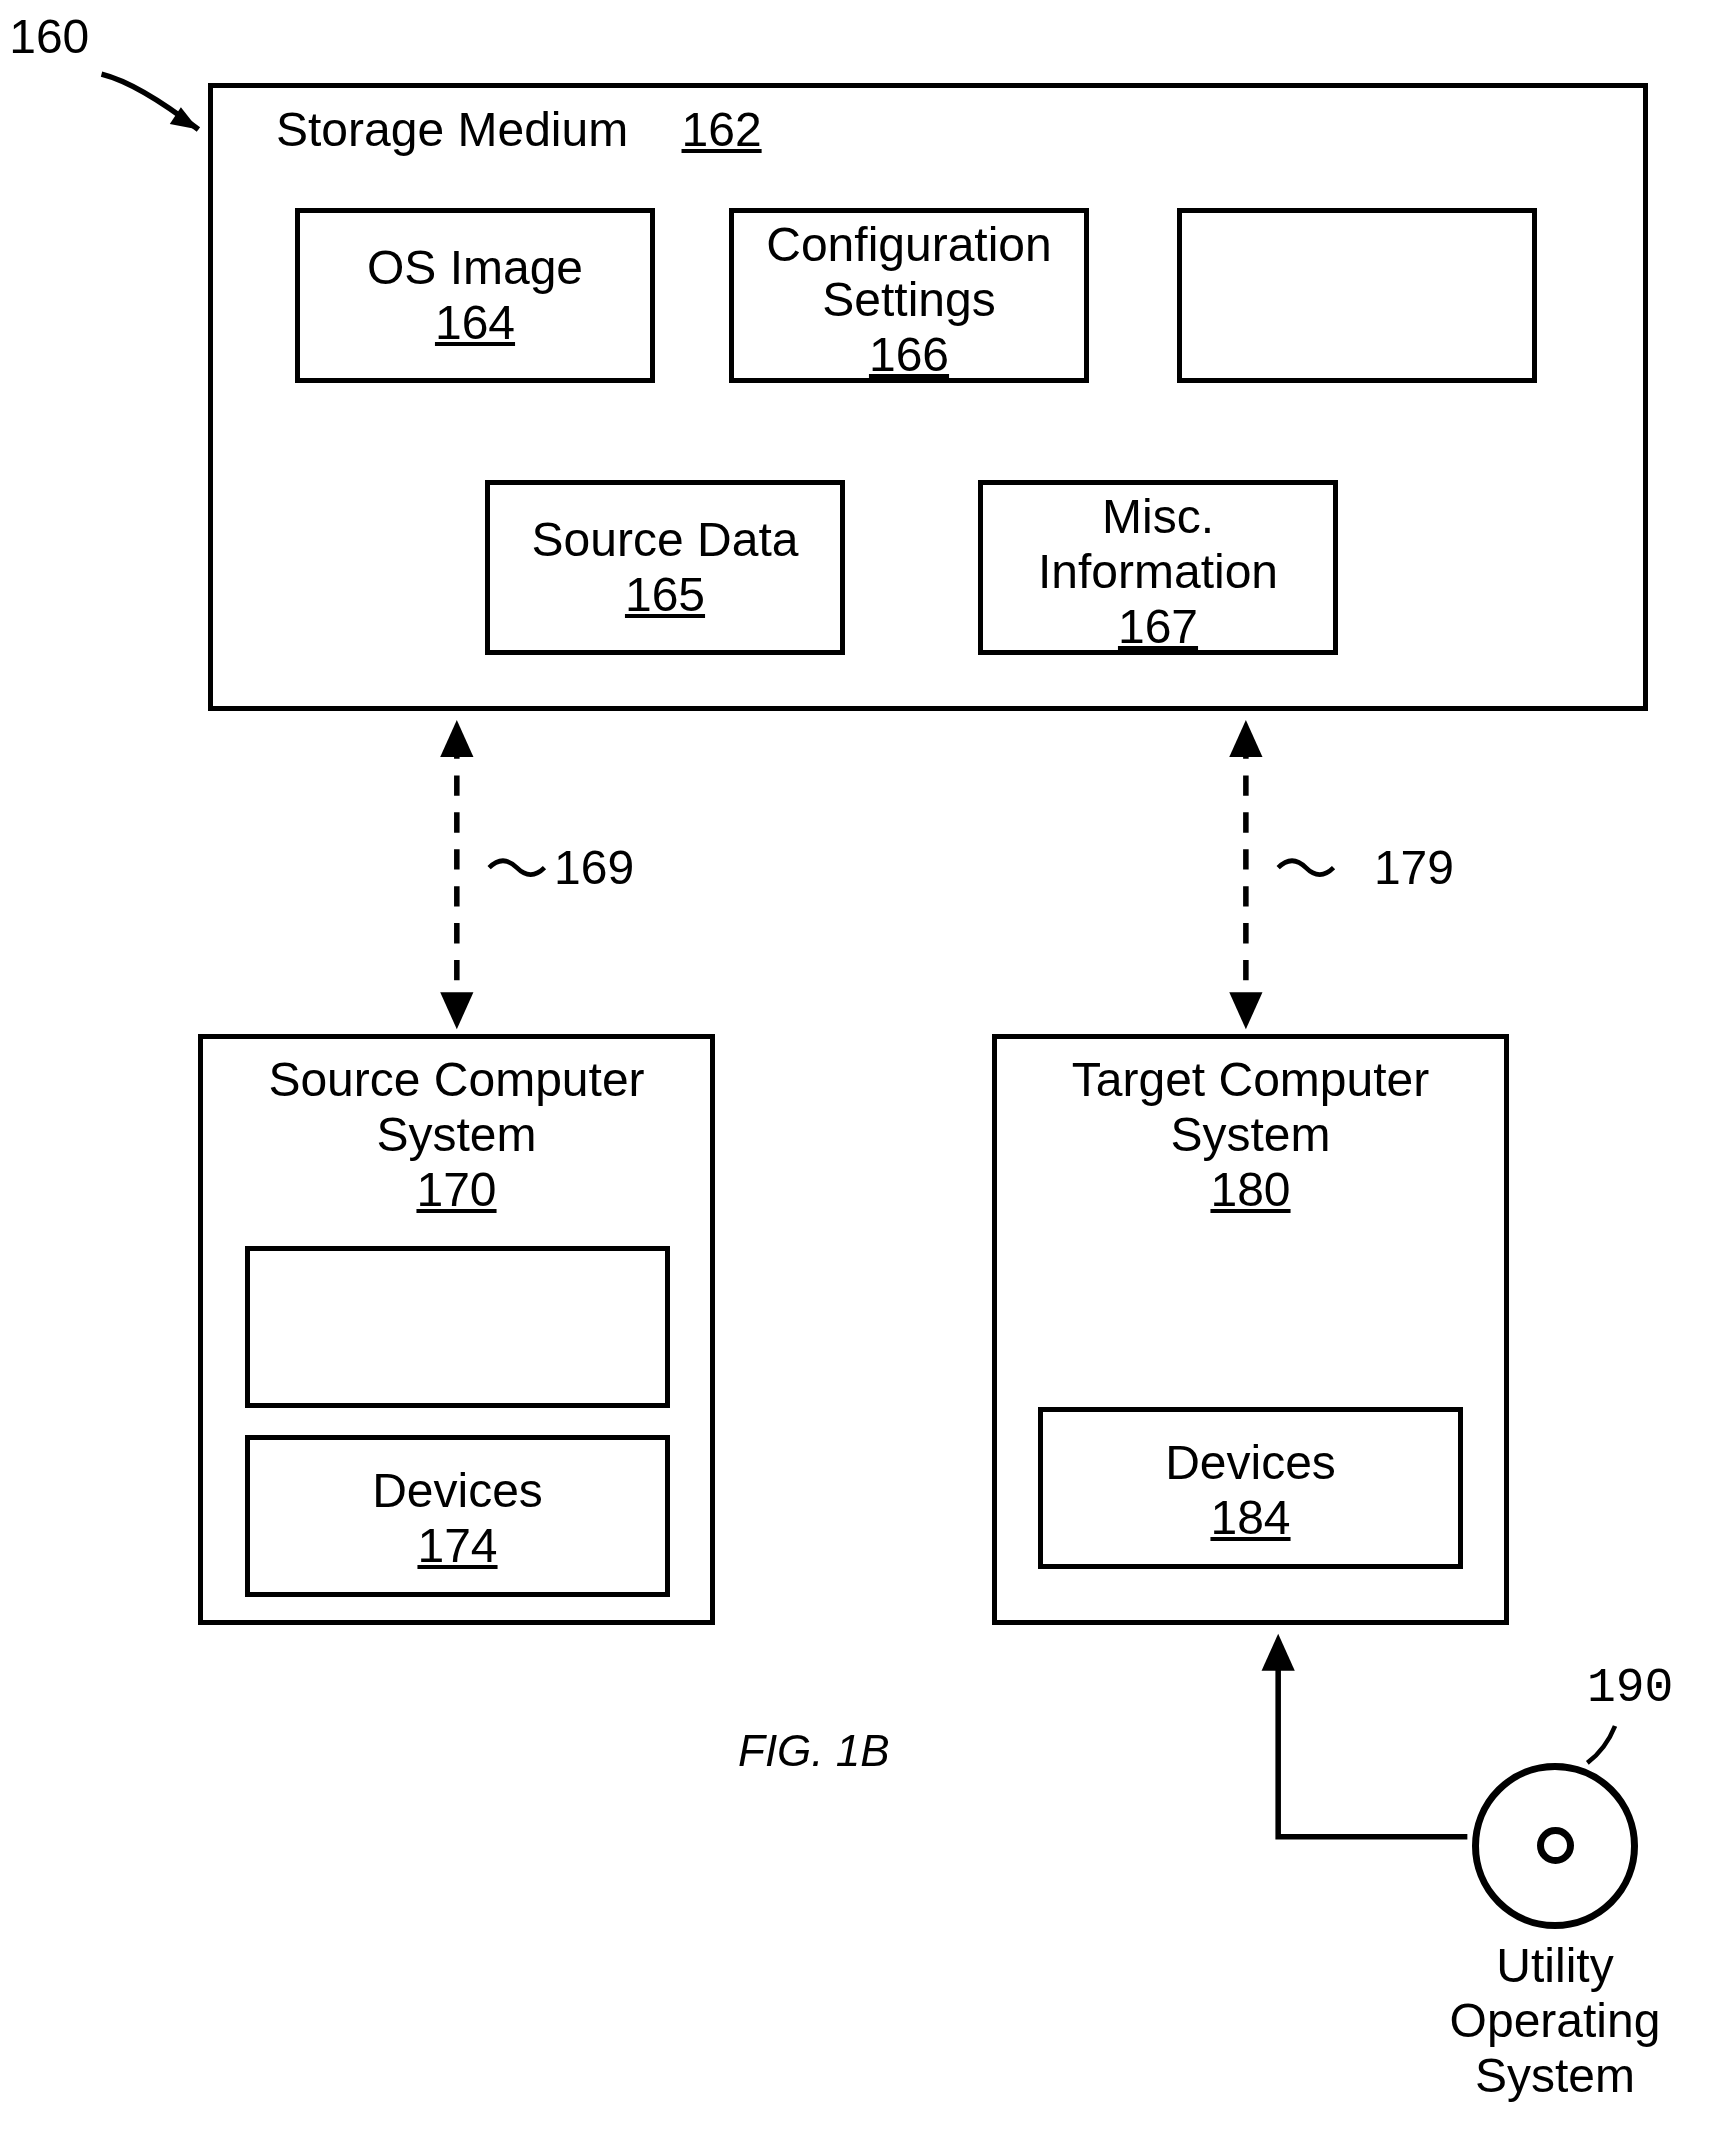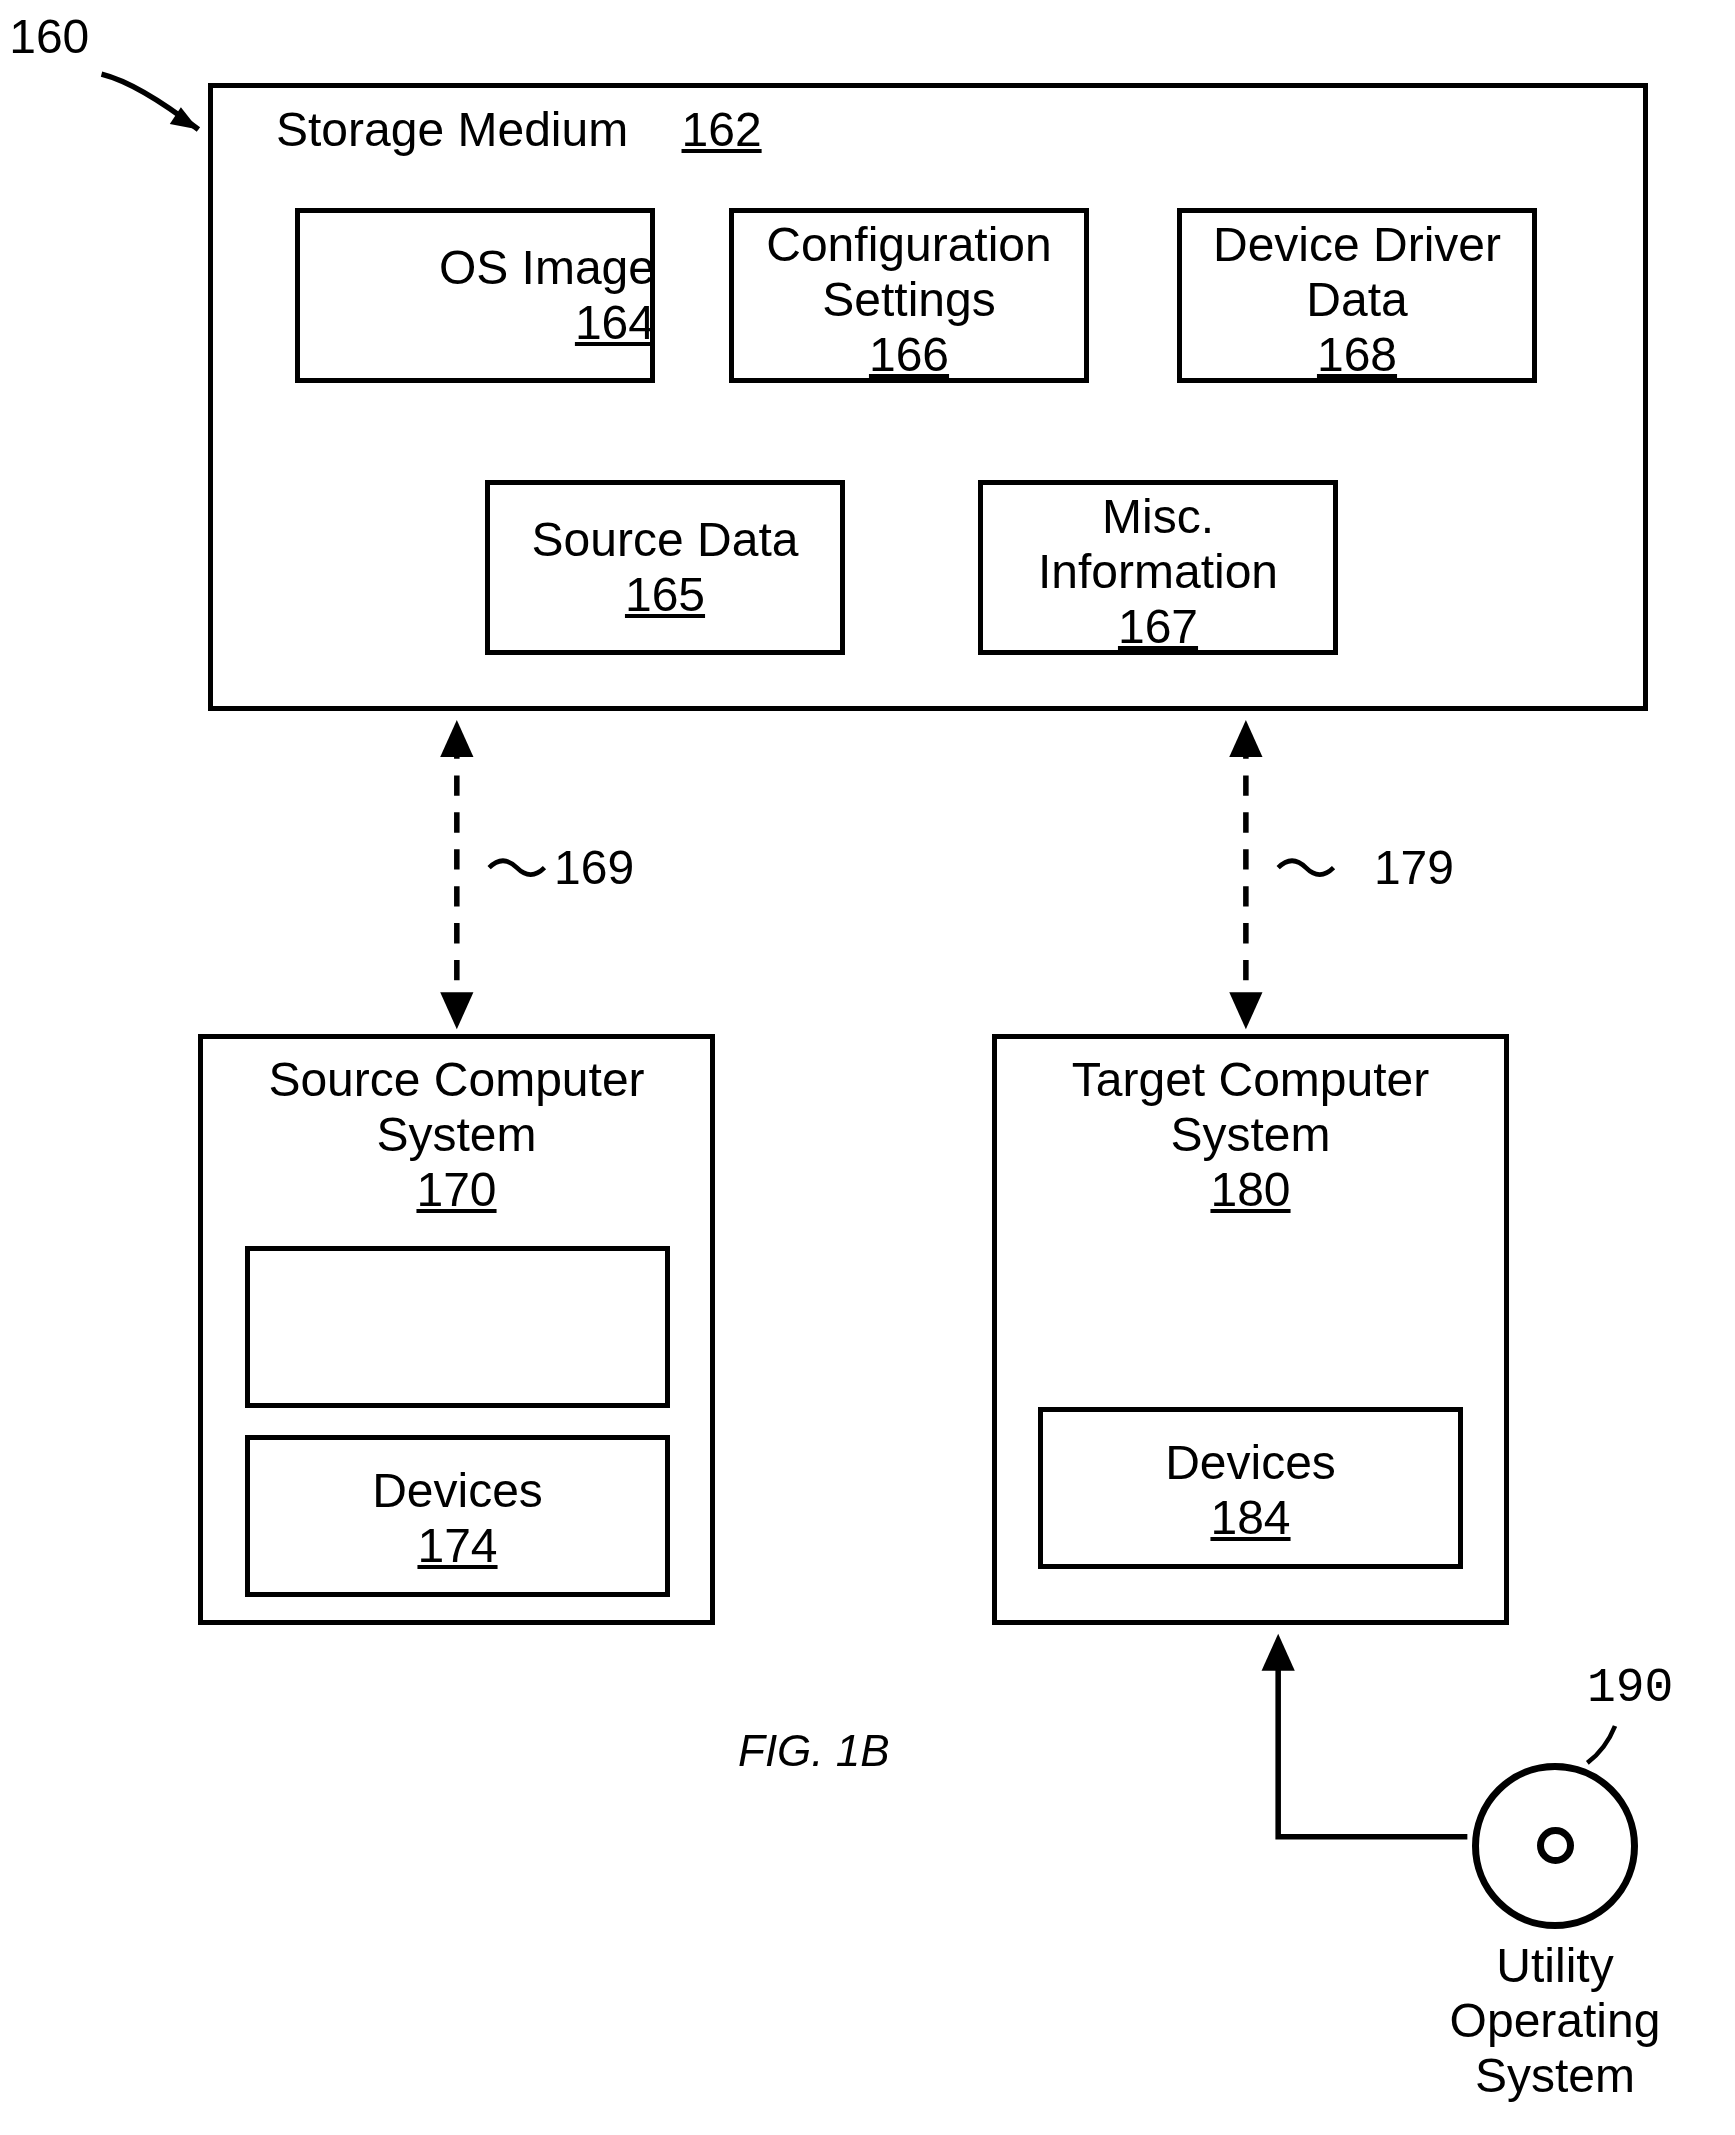--- a/index.html
+++ b/index.html
@@ -67,36 +67,32 @@
   </svg>
 
   <div class="box" style="left:208px; top:83px; width:1440px; height:628px;"></div>
   <div class="title-row" style="left:240px; top:102px;margin-left:36px;">
     <span>Storage Medium</span>
     &nbsp;&nbsp;
     <span class="num">162</span>
   </div>
 
   <div class="box" style="left:295px; top:208px; width:360px; height:175px;"></div>
-  <div class="label" style="left:295px; top:240px; width:360px;text-align:right;">
+  <div class="label" style="left:295px; top:240px; width:360px;">
     <span>OS Image</span><br>
     <span class="num">164</span>
   </div>
 
   <div class="box" style="left:729px; top:208px; width:360px; height:175px;"></div>
   <div class="label" style="left:729px; top:217px; width:360px;">
     <span>Configuration Settings</span><br>
     <span class="num">166</span>
   </div>
 
   <div class="box" style="left:1177px; top:208px; width:360px; height:175px;"></div>
-  <div class="label" style="left:1177px; top:217px; width:360px;">
-    <span>Device Driver Data</span><br>
-    <span class="num">168</span>
-  </div>
 
   <div class="box" style="left:485px; top:480px; width:360px; height:175px;"></div>
   <div class="label" style="left:485px; top:512px; width:360px;">
     <span>Source Data</span><br>
     <span class="num">165</span>
   </div>
 
   <div class="box" style="left:978px; top:480px; width:360px; height:175px;"></div>
   <div class="label" style="left:978px; top:489px; width:360px;">
     <span>Misc. Information</span><br>

